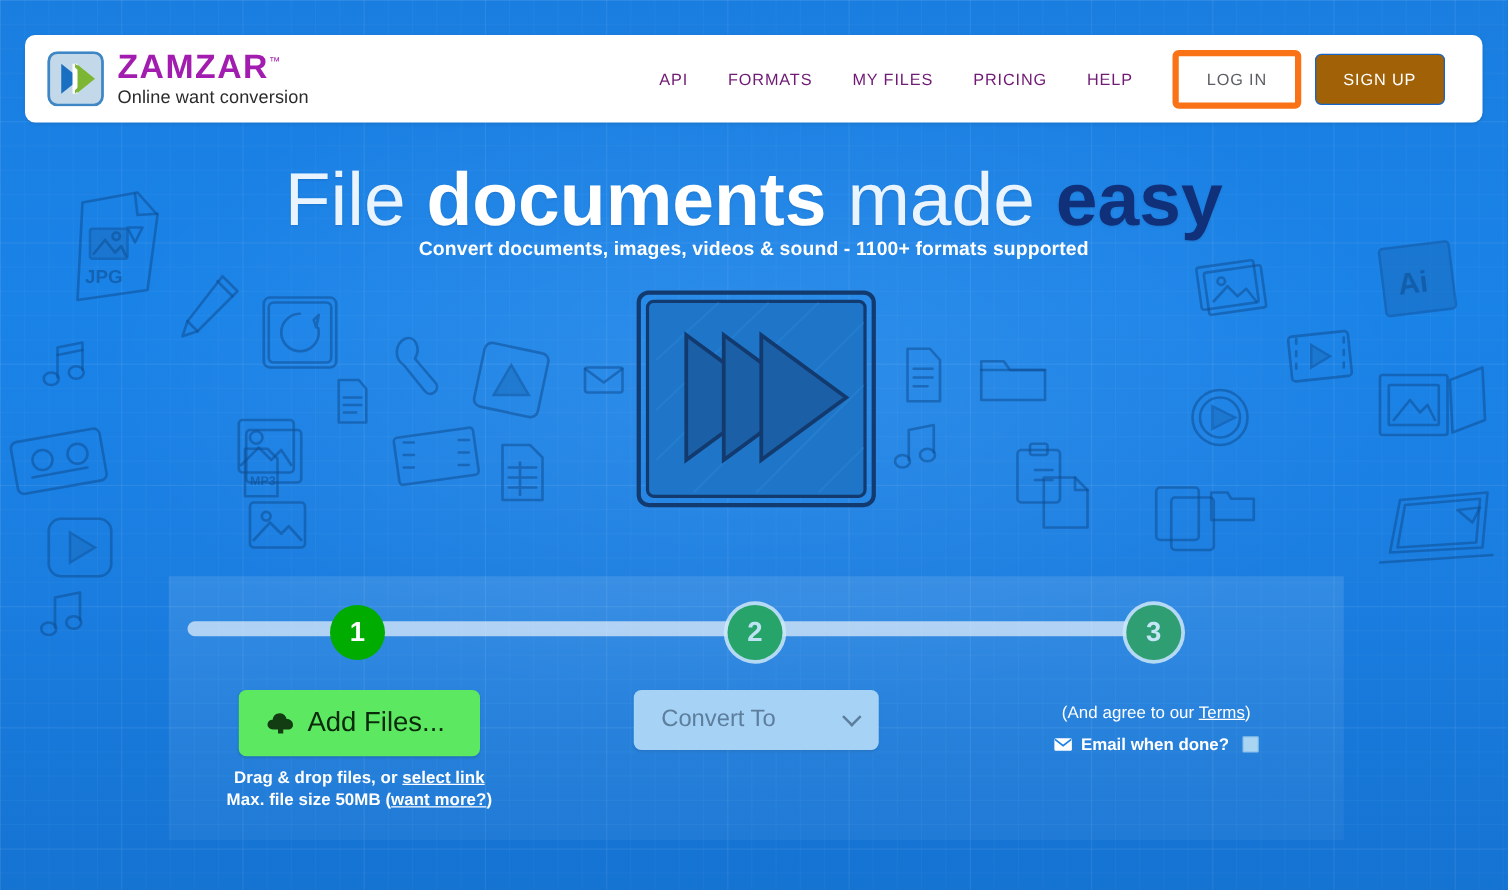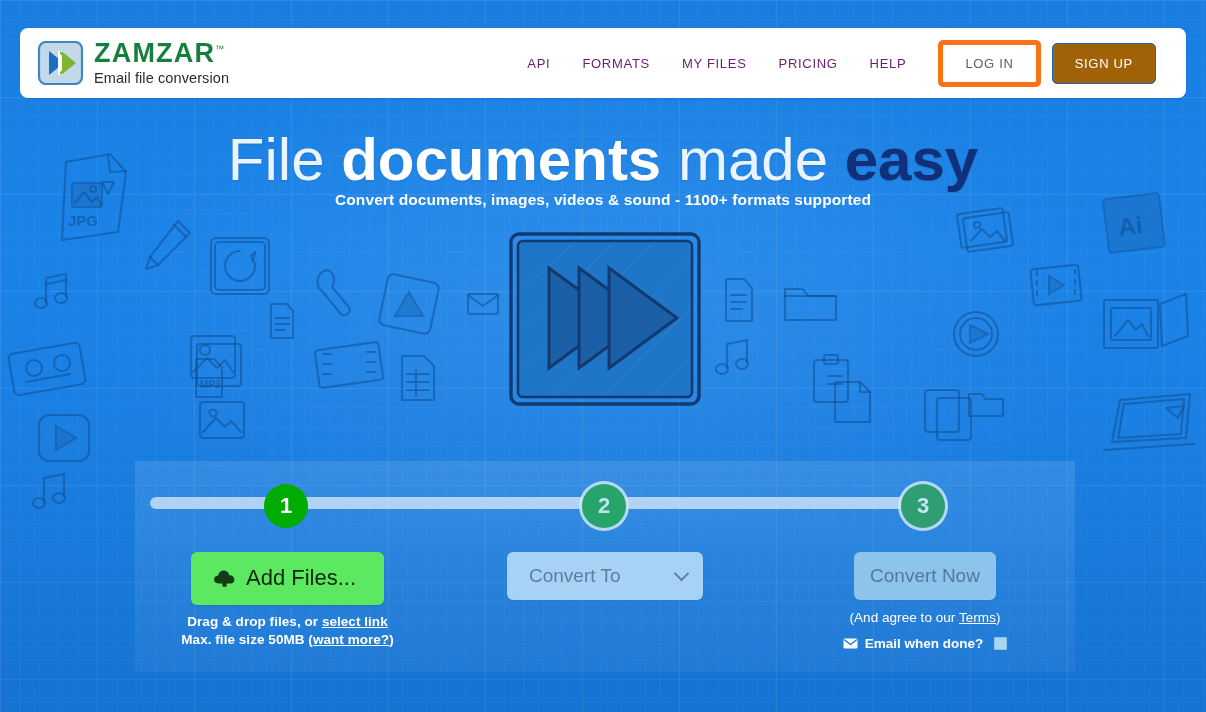--- a/index.html
+++ b/index.html
@@ -78,21 +78,21 @@
   .logo-mark {
     width: 47px;
     height: 44px;
     flex: none;
   }
   .logo-text { display: flex; flex-direction: column; justify-content: center; }
   .logo-title {
     font-size: 27px;
     font-weight: bold;
     letter-spacing: 1.2px;
-    color: #15803d;
+    color: #a21caf;
     line-height: 1;
     position: relative;
     display: inline-block;
   }
   .logo-tm {
     font-size: 9px;
     font-weight: normal;
     vertical-align: super;
     letter-spacing: 0;
   }
@@ -538,21 +538,21 @@
       <rect x="2" y="1" width="43" height="42" rx="7" fill="#c3d9ea" stroke="#3e86c4" stroke-width="2.2"></rect>
       <path d="M12 10 L27 22 L12 34 Z" fill="#1b6fc0"></path>
       <path d="M24 10 L39 22 L24 34 Z" fill="#7db633"></path>
       <path d="M21 10 L25 10 L25 34 L21 34 Z" fill="#ffffff"></path>
       <path d="M23 10 L38 22 L23 34 L23 29 L31 22 L23 15 Z" fill="#7db633"></path>
       <path d="M22 12 L33 22 L22 32 Z" fill="#ffffff"></path>
       <path d="M25 11 L38 22 L25 33 Z" fill="#7db633"></path>
     </svg>
     <div class="logo-text">
       <div class="logo-title"><span>ZAMZAR</span><span class="logo-tm">™</span></div>
-      <div class="logo-sub">Email file conversion</div>
+      <div class="logo-sub">Online want conversion</div>
     </div>
   </div>
 
   <nav class="nav">
     <div class="nav-item">
       <span>API</span>
     </div>
     <div class="nav-item">
       <span>FORMATS</span>
     </div>
@@ -612,21 +612,20 @@
 </div>
 
 <div class="col col-2">
   <div class="select-box">
     <span>Convert To</span>
     <span class="chev"></span>
   </div>
 </div>
 
 <div class="col col-3">
-  <button class="btn-convert">Convert Now</button>
   <div class="terms-line"><span>(And agree to our </span><a href="#">Terms</a><span>)</span></div>
   <div class="email-row">
     <svg width="15" height="11" viewBox="0 0 15 11">
       <rect x="0.5" y="0.5" width="14" height="10" rx="1.2" fill="#ffffff"></rect>
       <path d="M1 1.5 L7.5 6.5 L14 1.5" fill="none" stroke="#1a80e4" stroke-width="1.4"></path>
     </svg>
     <span>Email when done?</span>
     <span class="checkbox"></span>
   </div>
 </div>

